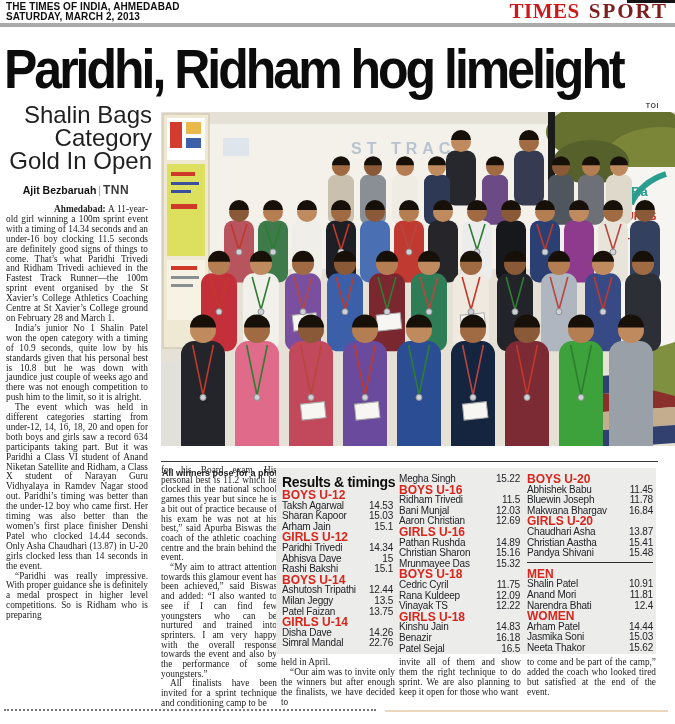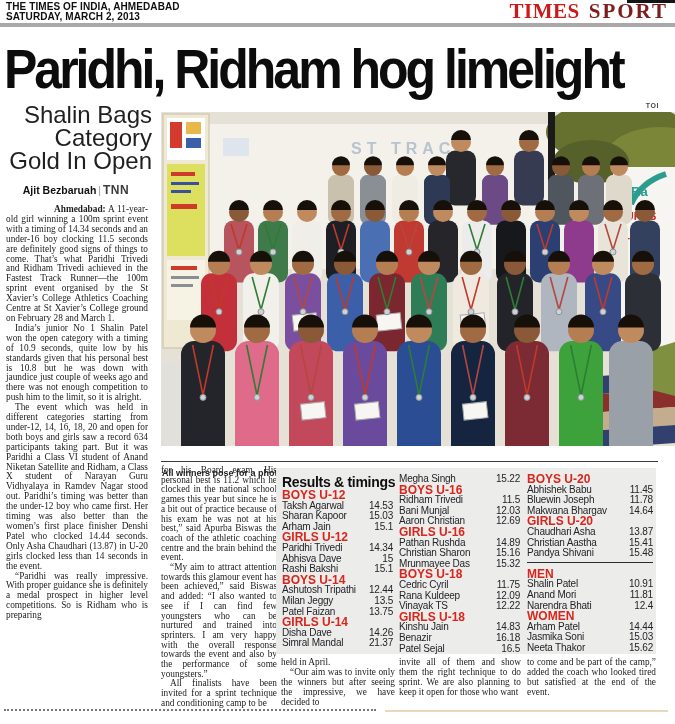--- a/index.html
+++ b/index.html
@@ -98,21 +98,21 @@
     <p class="ind">The event which was held in different categories starting from under-12, 14, 16, 18, 20 and open for both boys and girls saw a record 634 participants taking part. But it was Paridhi a Class VI student of Anand Niketan Satellite and Ridham, a Class X student of Narayan Guru Vidhyalaya in Ramdev Nagar stood out. Paridhi’s timing was better than the under-12 boy who came first. Her timing was also better than the women’s first place finisher Denshi Patel who clocked 14.44 seconds. Only Asha Chaudhari (13.87) in U-20 girls clocked less than 14 seconds in the event.</p>
     <p class="ind">“Paridhi was really impressive. With proper guidance she is definitely a medal prospect in higher level competitions. So is Ridham who is preparing</p>
   </div>
   <div class="bodycol" id="col2">
     <p>for his Board exam. His personal best is 11.2 which he clocked in the national school games this year but since he is a bit out of practice because of his exam he was not at his best,” said Apurba Biswas the coach of the athletic coaching centre and the brain behind the event.</p>
     <p class="ind">“My aim to attract attention towards this glamour event has been achieved,” said Biswas and added: “I also wanted to see if I can find few youngsters who can be nurtured and trained into sprinters. I am very happy with the overall response towards the event and also by the performance of some youngsters.”</p>
     <p class="ind">All finalists have been invited for a sprint technique and conditioning camp to be</p>
   </div>
   <div class="bodycol" id="col3">
     <p>held in April.</p>
-    <p class="ind">“Our aim was to invite only the winners but after seeing the impressive, we have decided to</p>
+    <p class="ind">“Our aim was to invite only the winners but after enough the finalists, we have decided to</p>
   </div>
   <div class="bodycol" id="col5">
     <p>to come and be part of the camp,” added the coach who looked tired but satisfied at the end of the event.</p>
   </div>
   <div class="bodycol" id="col4">
     <p>invite all of them and show them the right technique to do sprint. We are also planning to keep it open for those who want</p>
   </div>
 
   <div class="photo-credit">TOI</div>
   <svg class="photo" viewBox="0 0 514 334">
@@ -486,21 +486,21 @@
         <span class="res-name">Patel Faizan</span>
         <span class="res-time">13.75</span>
       </div>
       <div class="res-header">GIRLS U-14</div>
       <div class="res-row">
         <span class="res-name">Disha Dave</span>
         <span class="res-time">14.26</span>
       </div>
       <div class="res-row">
         <span class="res-name">Simral Mandal</span>
-        <span class="res-time">21.37</span>
+        <span class="res-time">22.76</span>
       </div>
     </div>
   <div class="res-col" id="rescol1">
       <div class="res-row">
         <span class="res-name">Megha Singh</span>
         <span class="res-time">15.22</span>
       </div>
       <div class="res-header">BOYS U-16</div>
       <div class="res-row">
         <span class="res-name">Ridham Trivedi</span>
@@ -559,21 +559,21 @@
       <div class="res-row">
         <span class="res-name">Abhishek Babu</span>
         <span class="res-time">11.45</span>
       </div>
       <div class="res-row">
         <span class="res-name">Bluewin Joseph</span>
         <span class="res-time">11.78</span>
       </div>
       <div class="res-row">
         <span class="res-name">Makwana Bhargav</span>
-        <span class="res-time">14.64</span>
+        <span class="res-time">16.84</span>
       </div>
       <div class="res-header">GIRLS U-20</div>
       <div class="res-row">
         <span class="res-name">Chaudhari Asha</span>
         <span class="res-time">13.87</span>
       </div>
       <div class="res-row">
         <span class="res-name">Christian Aastha</span>
         <span class="res-time">15.41</span>
       </div>

